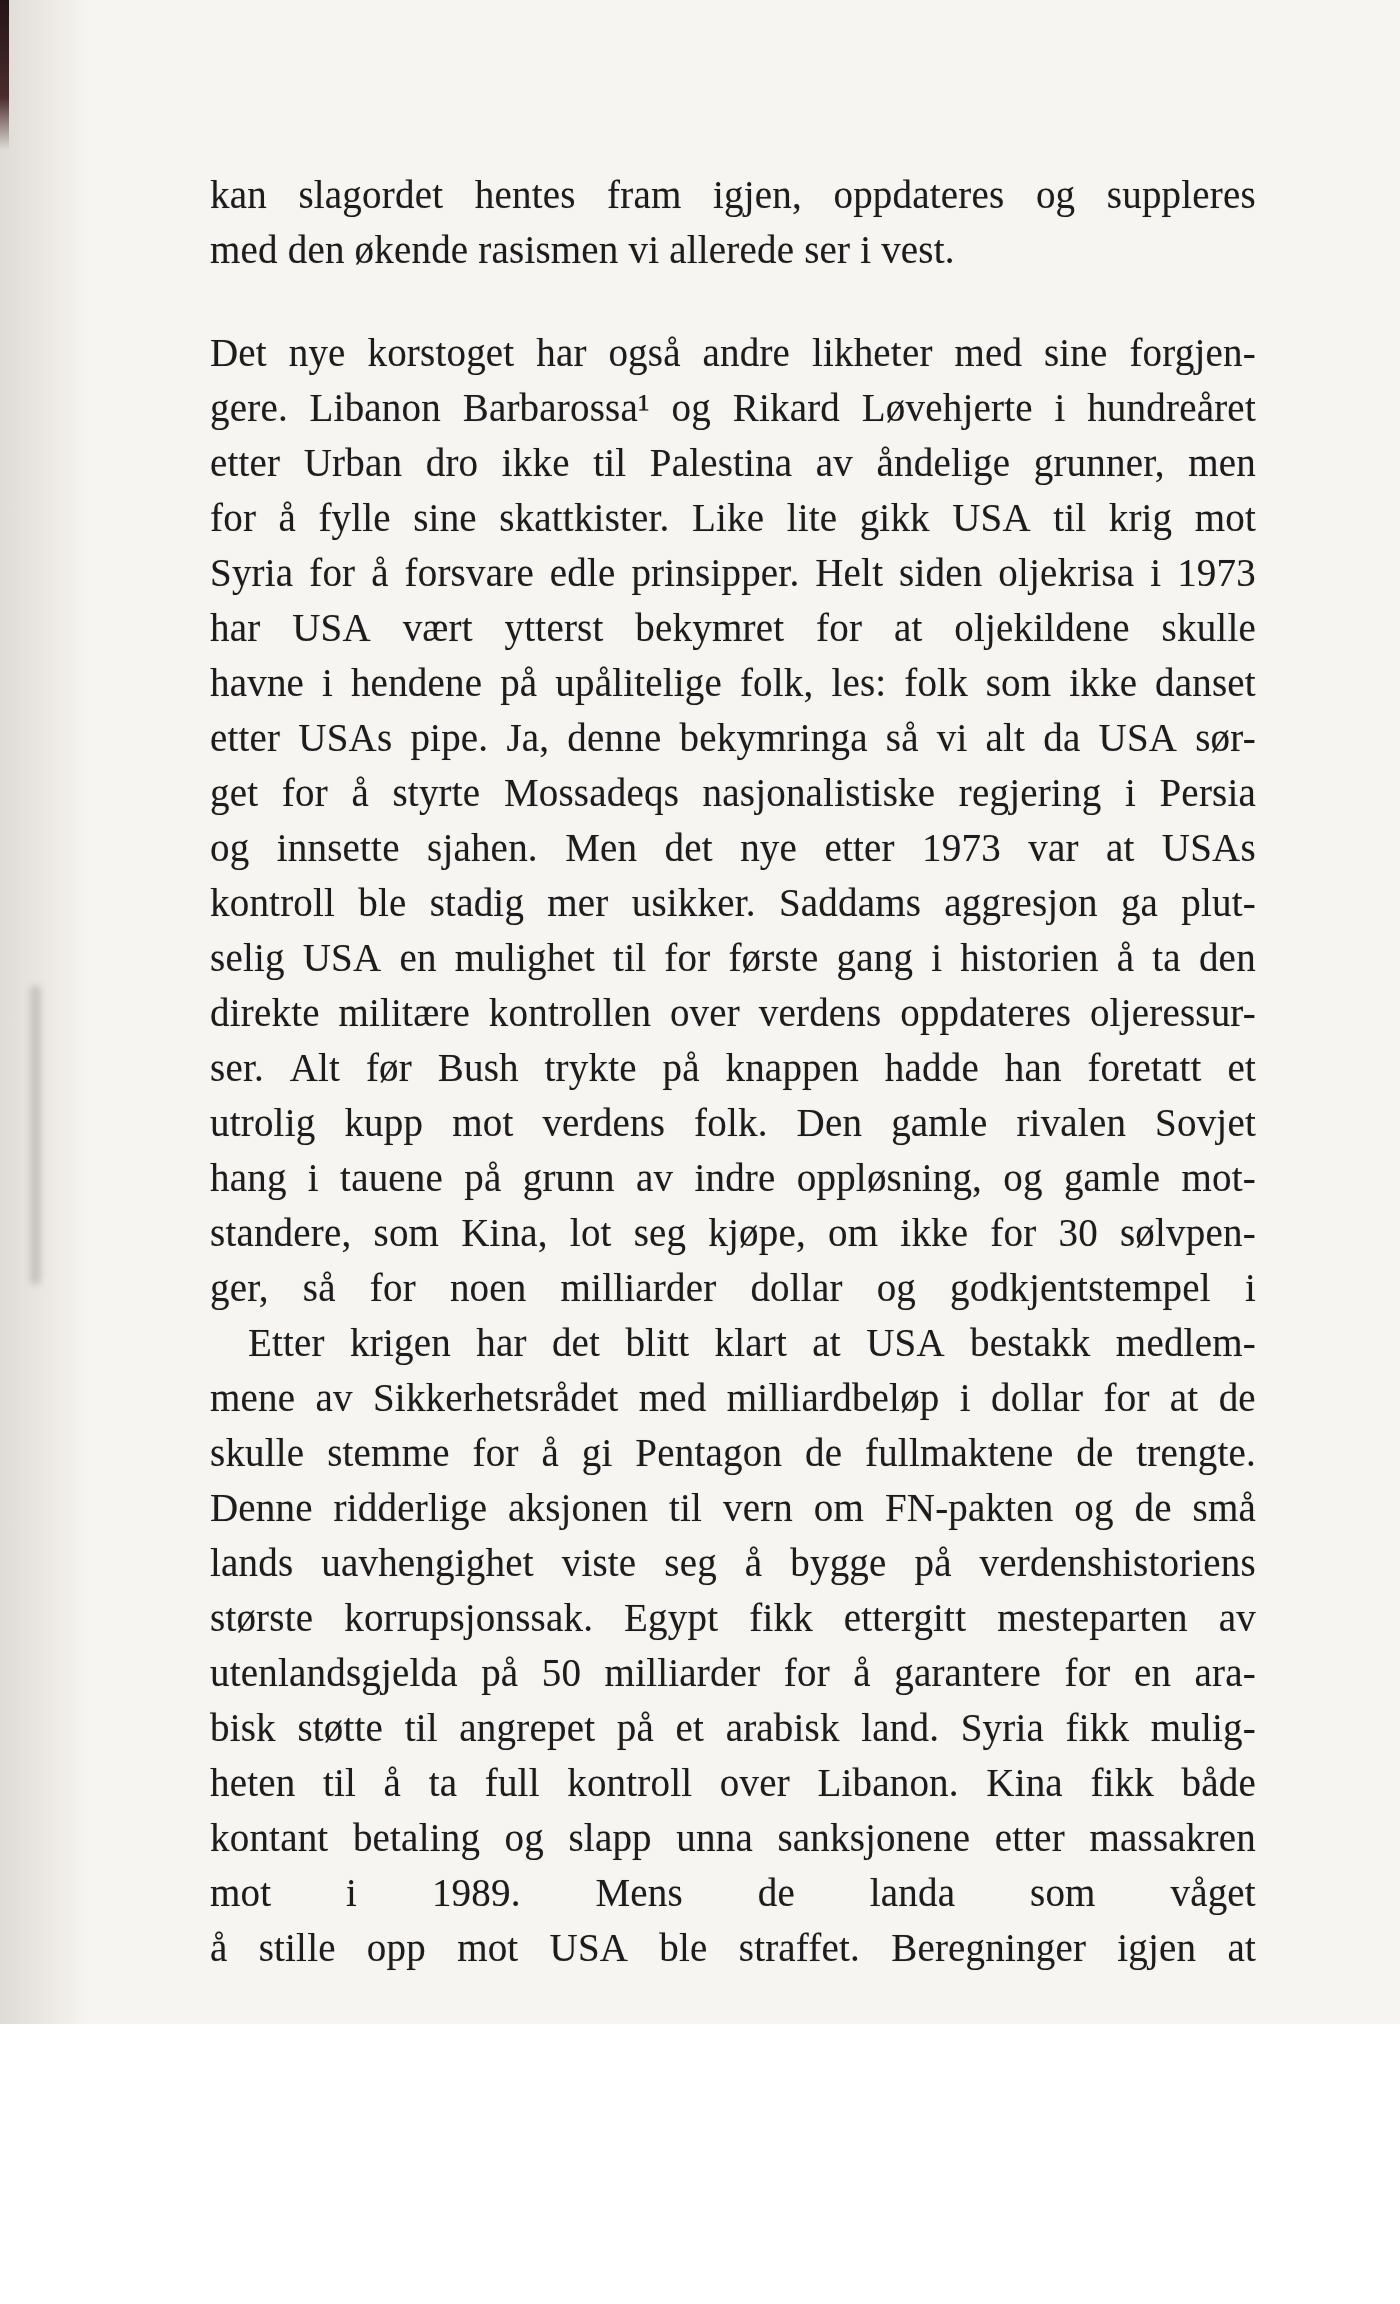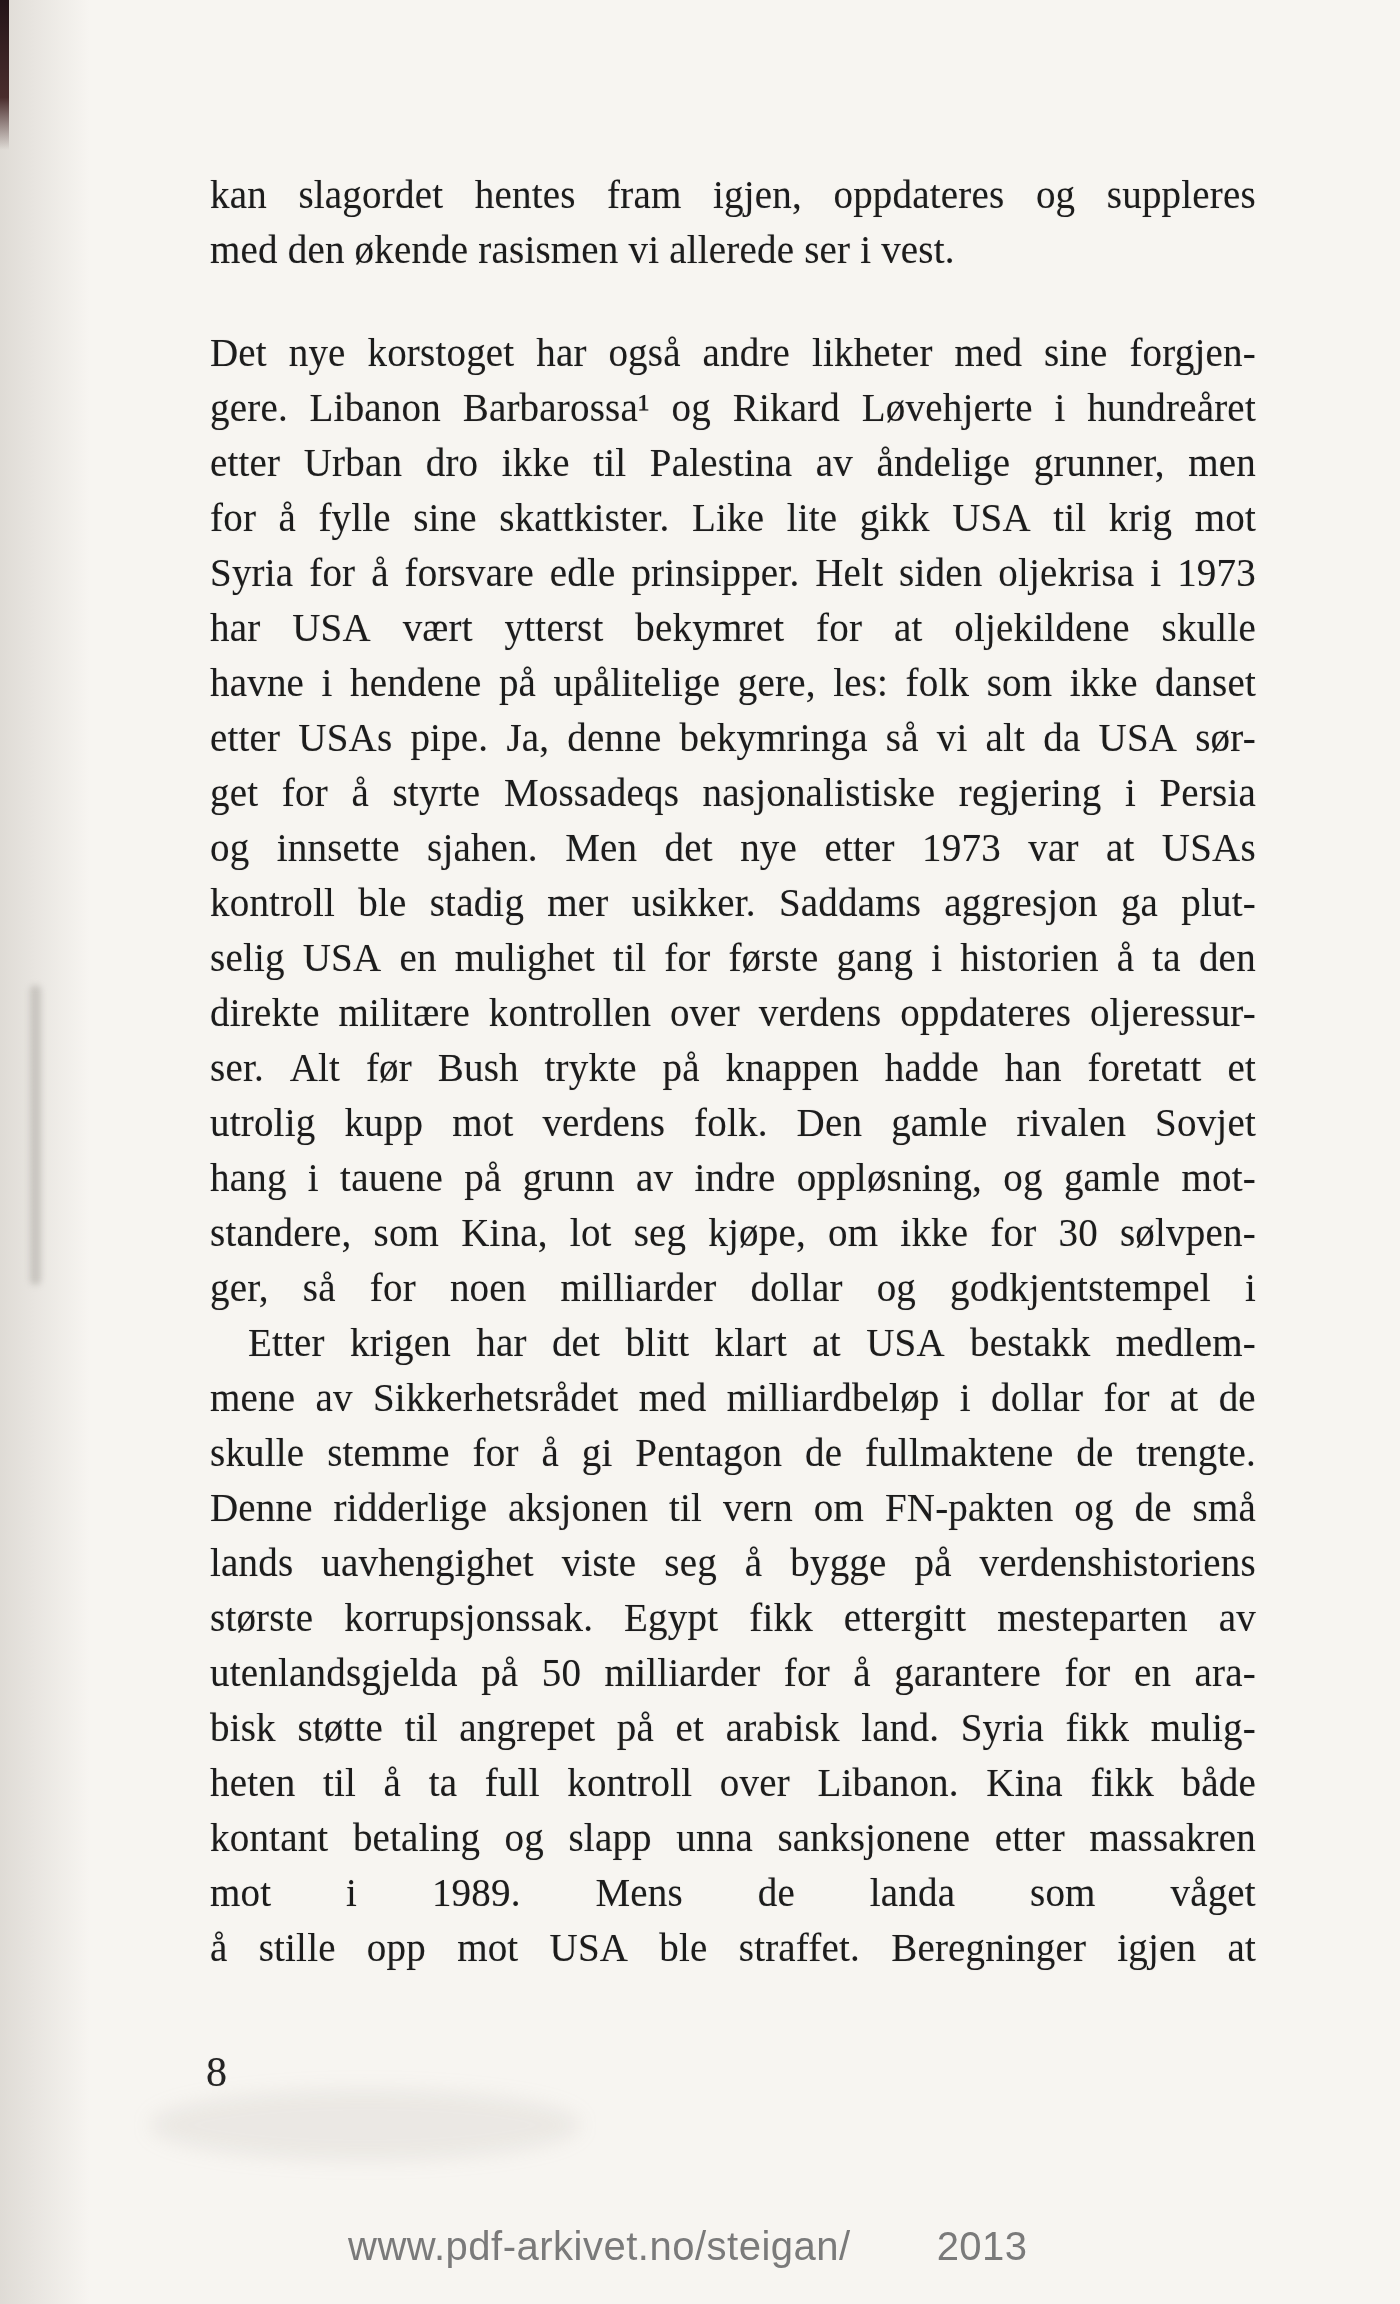--- a/index.html
+++ b/index.html
@@ -1,19 +1,19 @@
 <!DOCTYPE html>
 <html><head>
 <meta charset="utf-8">
 <style>
   html, body { margin: 0; padding: 0; background: #ffffff; }
   .page {
     position: relative;
     width: 1400px;
-    height: 2304px;
+    height: 2024px;
     background: #f7f5f1;
     overflow: hidden;
     font-family: "Liberation Serif", serif;
   }
   
   .page::before {
     content: "";
     position: absolute;
     left: 0; top: 0; bottom: 0;
     width: 90px;
@@ -177,21 +177,21 @@
         <span>at</span>
         <span>oljekildene</span>
         <span>skulle</span>
       </div>
       <div class="line">
         <span>havne</span>
         <span>i</span>
         <span>hendene</span>
         <span>på</span>
         <span>upålitelige</span>
-        <span>gere,</span>
+        <span>folk,</span>
         <span>les:</span>
         <span>folk</span>
         <span>som</span>
         <span>ikke</span>
         <span>danset</span>
       </div>
       <div class="line">
         <span>etter</span>
         <span>USAs</span>
         <span>pipe.</span>

